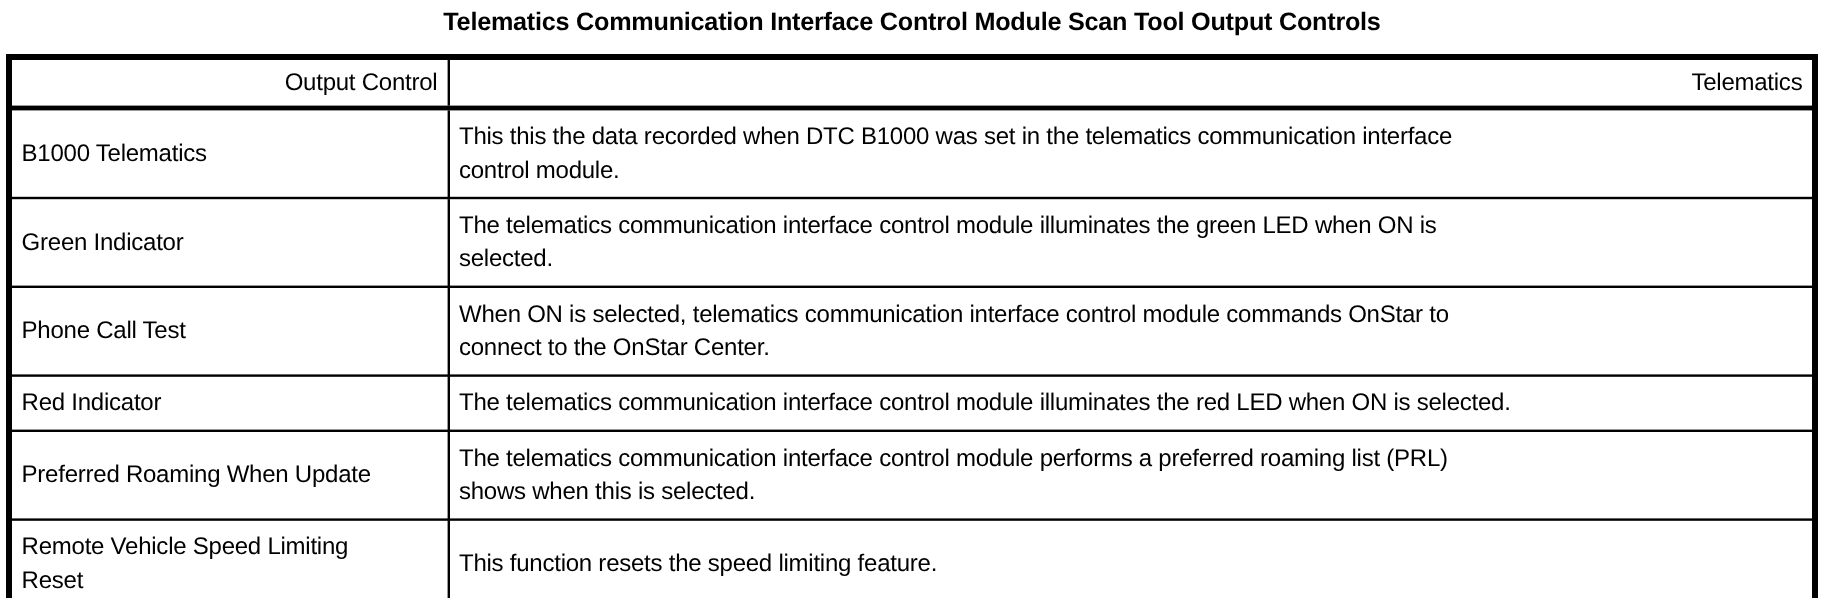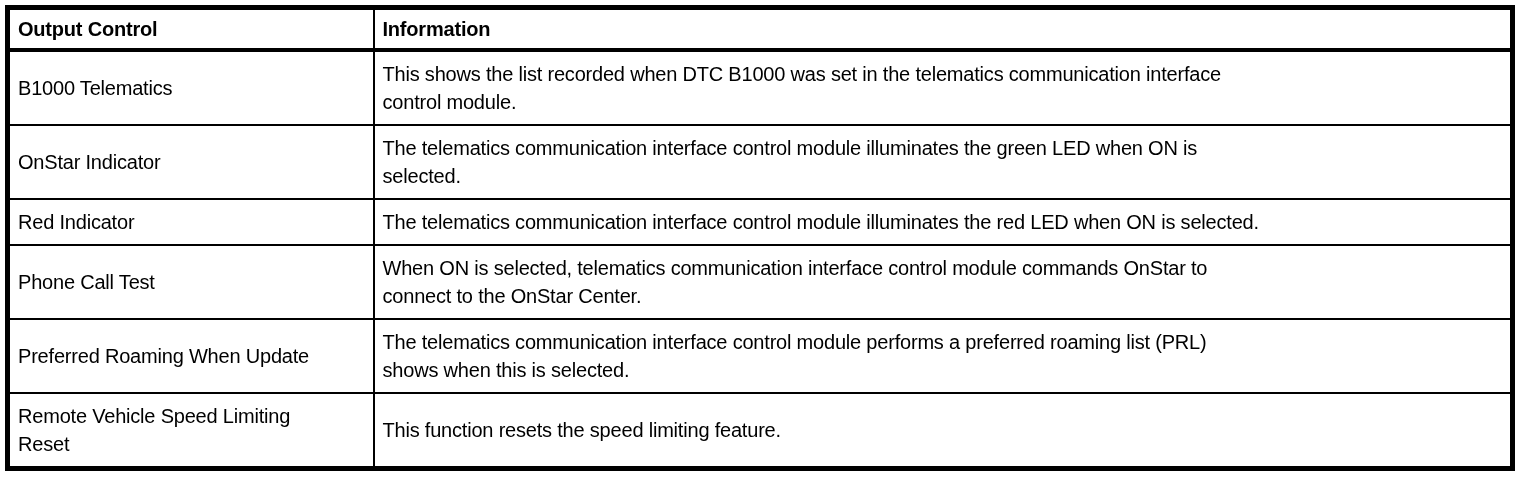--- a/index.html
+++ b/index.html
@@ -29,65 +29,66 @@
   table.oc-table col.c1 { width: 366px; }
   th, td {
     border: 2px solid #000000;
     font-size: 20px;
     line-height: 28px;
     letter-spacing: -0.2px;
     vertical-align: middle;
     overflow: hidden;
   }
   th {
-    font-weight: bold;
-    text-align: left;
+    font-weight: normal;
+    text-align: right;
     padding: 5px 8px;
     border-bottom: 4px solid #000000;
   }
   td {
     padding: 8px 6px 8px 8px;
     white-space: pre-wrap;
   }
 </style>
 </head>
 <body>
 
 <div class="page">
+  <div class="doc-title">Telematics Communication Interface Control Module Scan Tool Output Controls</div>
 
   <table class="oc-table">
     <colgroup>
       <col class="c1">
       <col>
     </colgroup>
     <thead>
       <tr>
         <th>Output Control</th>
-        <th>Information</th>
+        <th>Telematics</th>
       </tr>
     </thead>
     <tbody>
         <tr>
           <td>B1000 Telematics</td>
-          <td>This shows the list recorded when DTC B1000 was set in the telematics communication interface
+          <td>This this the data recorded when DTC B1000 was set in the telematics communication interface
 control module.</td>
         </tr>
         <tr>
-          <td>OnStar Indicator</td>
+          <td>Green Indicator</td>
           <td>The telematics communication interface control module illuminates the green LED when ON is
 selected.</td>
-        </tr>
-        <tr>
-          <td>Red Indicator</td>
-          <td>The telematics communication interface control module illuminates the red LED when ON is selected.</td>
         </tr>
         <tr>
           <td>Phone Call Test</td>
           <td>When ON is selected, telematics communication interface control module commands OnStar to
 connect to the OnStar Center.</td>
+        </tr>
+        <tr>
+          <td>Red Indicator</td>
+          <td>The telematics communication interface control module illuminates the red LED when ON is selected.</td>
         </tr>
         <tr>
           <td>Preferred Roaming When Update</td>
           <td>The telematics communication interface control module performs a preferred roaming list (PRL)
 shows when this is selected.</td>
         </tr>
         <tr>
           <td>Remote Vehicle Speed Limiting
 Reset</td>
           <td>This function resets the speed limiting feature.</td>

